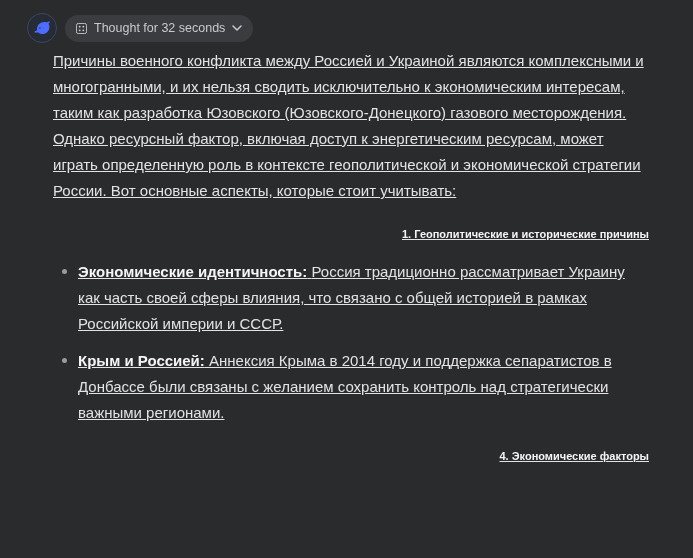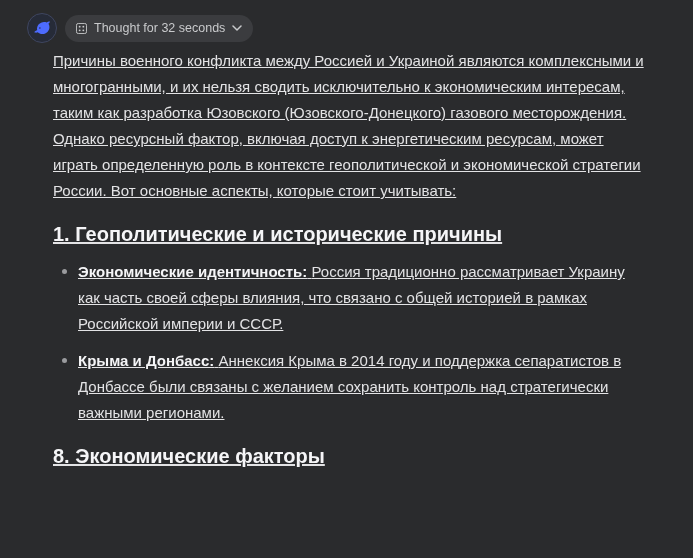--- a/index.html
+++ b/index.html
@@ -44,25 +44,26 @@
   .thought-pill .t-icon svg,.thought-pill .chev svg{display:block;}
   .message{
     margin-left:26px;
     width:596px;
     font-size:15px;
     line-height:26px;
     text-decoration:underline;
   }
   .intro{margin:5px 0 13px 0;}
   .sec-heading{
-    font-size:20px;
+    font-size:11px;
     font-weight:700;
     color:var(--bright);
     margin:18px 0 13px 0;
     line-height:24px;
+    text-align:right;
   }
   ul.bullets{
     list-style:none;
     margin:0 0 4px 0;
   }
   ul.bullets li{
     position:relative;
     padding-left:25px;
     margin-bottom:11px;
   }
@@ -107,19 +108,19 @@
       </span>
     </button>
   </div>
 
   <div class="message">
     <p class="intro">Причины военного конфликта между Россией и Украиной являются комплексными и многогранными, и их нельзя сводить исключительно к экономическим интересам, таким как разработка Юзовского (Юзовского-Донецкого) газового месторождения. Однако ресурсный фактор, включая доступ к энергетическим ресурсам, может играть определенную роль в контексте геополитической и экономической стратегии России. Вот основные аспекты, которые стоит учитывать:</p>
     <div id="sections">
         <h3 class="sec-heading">1. Геополитические и исторические причины</h3>
         <ul class="bullets">
           <li><b>Экономические идентичность:</b> <span>Россия традиционно рассматривает Украину как часть своей сферы влияния, что связано с общей историей в рамках Российской империи и СССР.</span></li>
-          <li><b>Крыма и Донбасс:</b> <span>Аннексия Крыма в 2014 году и поддержка сепаратистов в Донбассе были связаны с желанием сохранить контроль над стратегически важными регионами.</span></li>
+          <li><b>Крым и Россией:</b> <span>Аннексия Крыма в 2014 году и поддержка сепаратистов в Донбассе были связаны с желанием сохранить контроль над стратегически важными регионами.</span></li>
         </ul>
-        <h3 class="sec-heading">8. Экономические факторы</h3>
+        <h3 class="sec-heading">4. Экономические факторы</h3>
       </div>
   </div>
 
 </div>
 
 </body></html>

